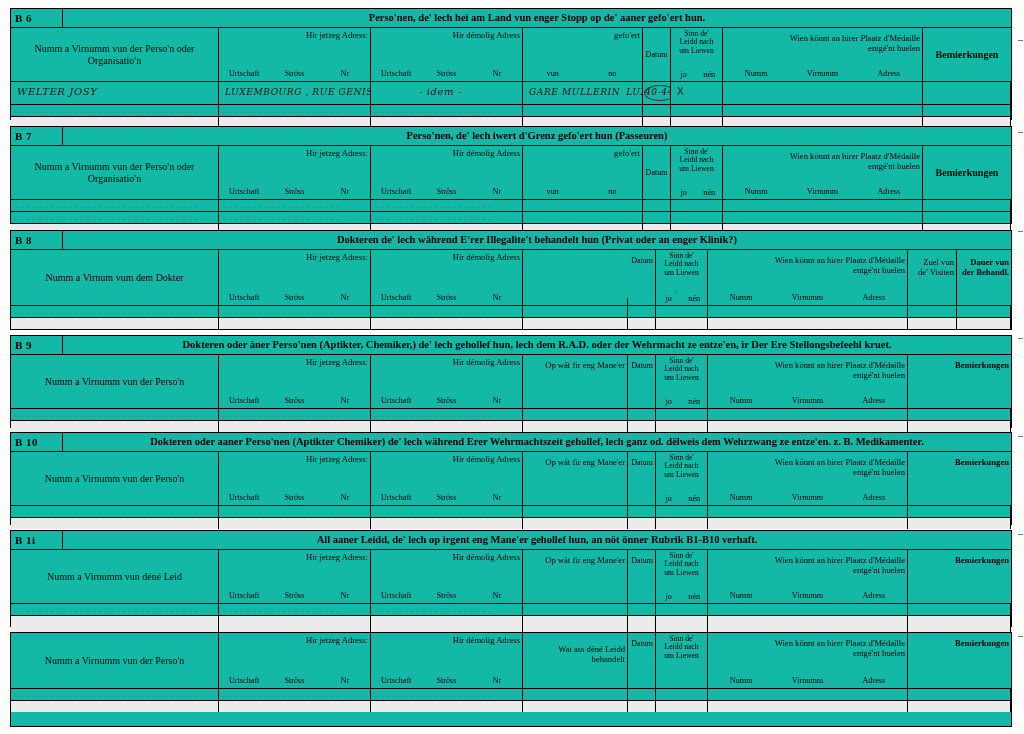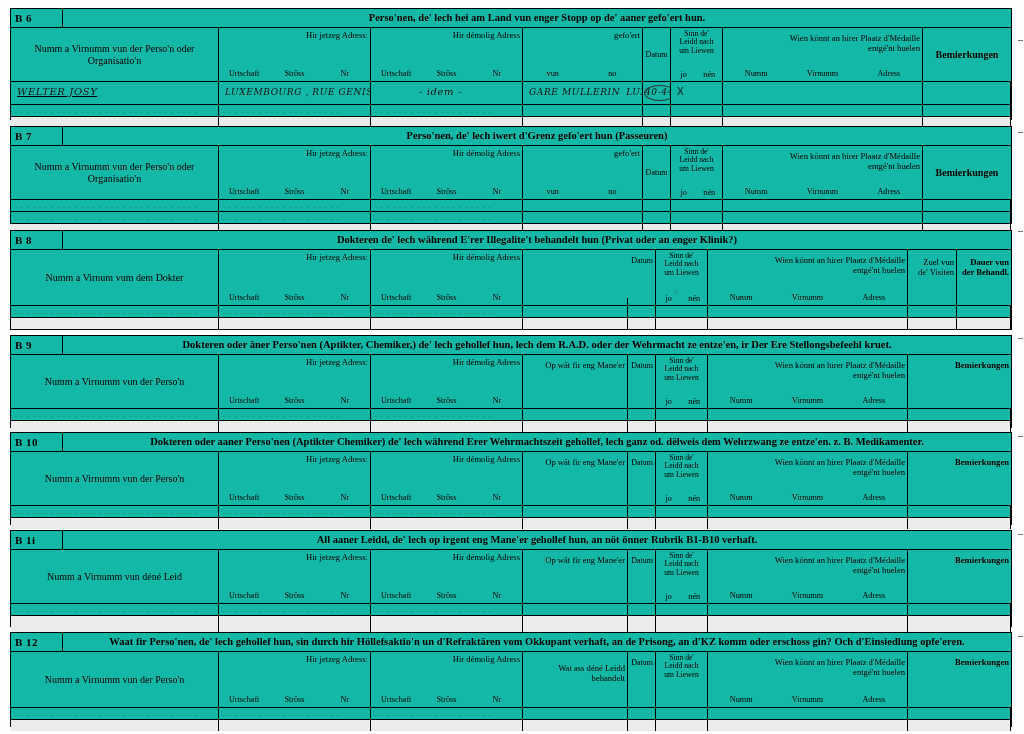--- a/index.html
+++ b/index.html
@@ -249,21 +249,21 @@
           <span>Virnumm</span>
           <span>Adress</span>
         </div>
       </div>
       <div class="cell" style="width:88px;">
         <div class="vmid">Bemierkungen</div>
       </div>
     </div>
 
     <div class="datarow tall">
-      <div class="cell" style="width:208px;text-decoration:underline;">
+      <div class="cell" style="width:208px;">
           <div class="hand">WELTER   JOSY</div>
         </div>
       <div class="cell" style="width:152px;">
           <div class="hand sm">LUXEMBOURG ,  RUE GENISTRE</div>
         </div>
       <div class="cell" style="width:152px;">
           <div class="hand" style="padding-left:48px;">- idem -</div>
         </div>
       <div class="cell" style="width:120px; display:flex;">
         <div style="flex:1;">
@@ -805,24 +805,20 @@
       <div class="cell" style="width:152px;"></div>
       <div class="cell" style="width:105px;"></div>
       <div class="cell" style="width:28px;"></div>
       <div class="cell" style="width:52px;"></div>
       <div class="cell" style="width:200px;"></div>
       <div class="cell" style="width:103px;"></div>
     </div>
   </div>
 
   <div class="block" style="top:632px; height:95px;">
-    <div class="blk-head">
-      <div class="blk-id">B 12</div>
-      <div class="blk-title">Waat fir Perso'nen, de' lech gehollef hun, sin durch hir Höllefsaktio'n un d'Refraktären vom Okkupant verhaft, an de Prisong, an d'KZ komm oder erschoss gin? Och d'Einsiedlung opfe'eren.</div>
-    </div>
     <div class="hdr-row" style="height:55px;">
       <div class="cell" style="width:208px;">
         <div class="vmid">Numm a Virnumm vun der Perso'n</div>
       </div>
       <div class="cell" style="width:152px;">
         <div class="colhead">
             <span class="top">Hir jetzeg Adress:</span>
           </div>
         <div class="subcols">
           <span>Urtschaft</span>

